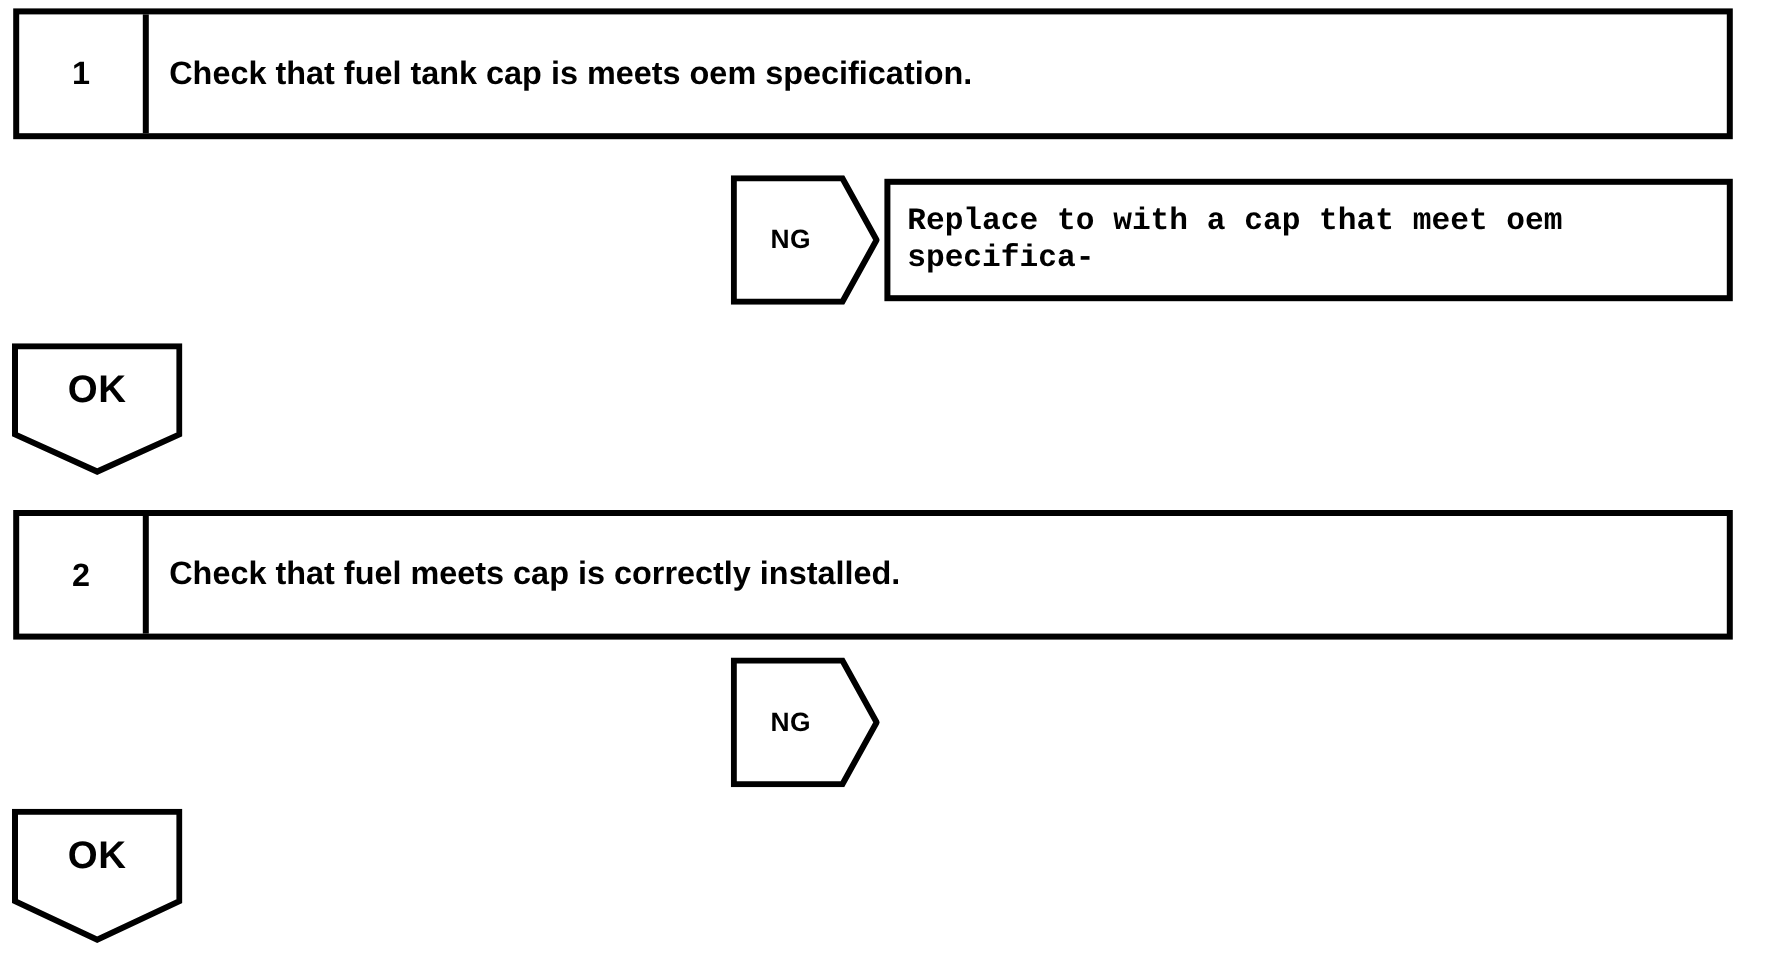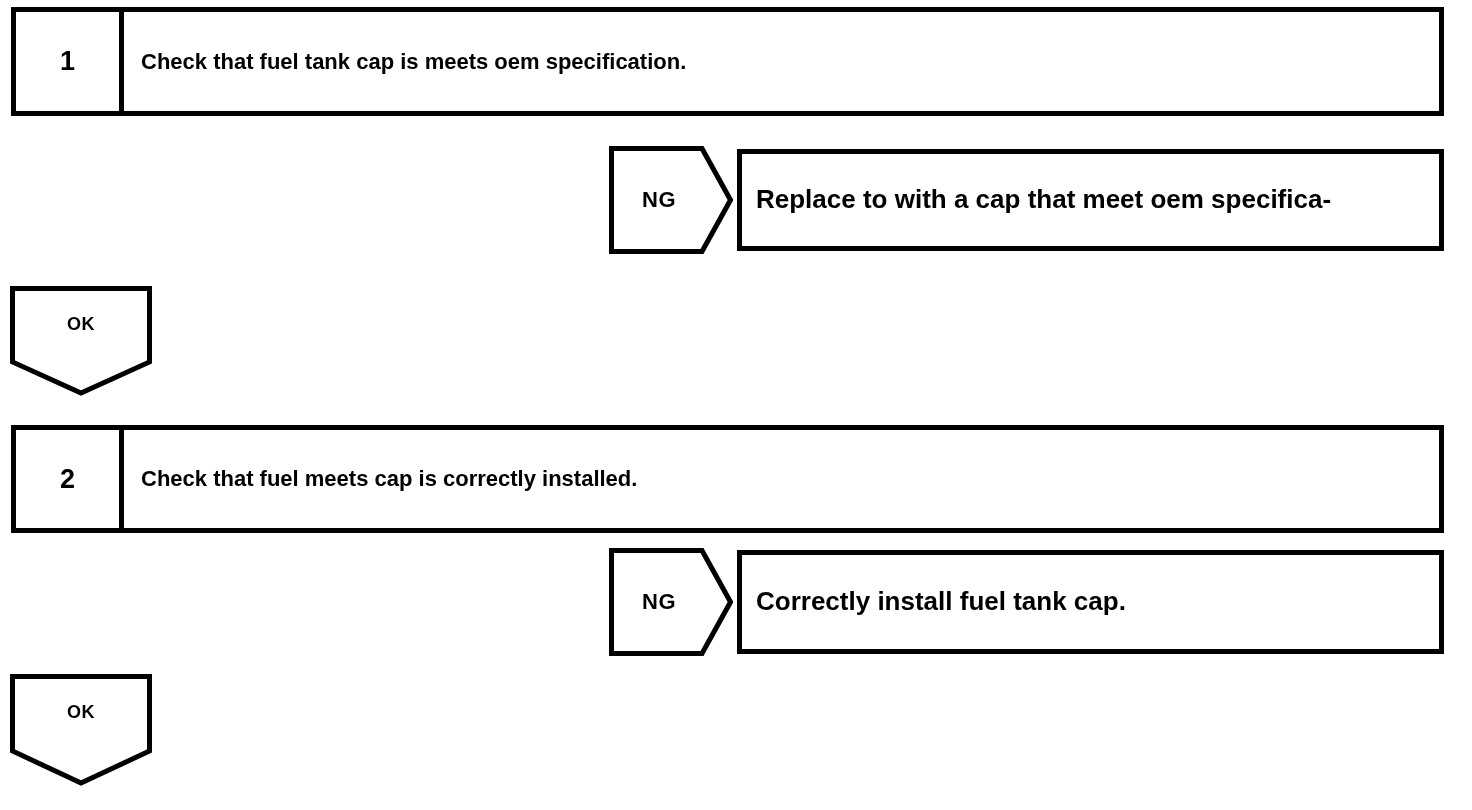--- a/index.html
+++ b/index.html
@@ -41,41 +41,42 @@
     font-weight: bold;
     letter-spacing: 0px;
   }
   .step-text {
     box-sizing: border-box;
     flex: 1 1 auto;
     display: flex;
     align-items: center;
     padding-left: 17px;
     padding-right: 12px;
-    font-size: 22px;
+    font-size: 27px;
     font-weight: bold;
     line-height: 1.18;
   }
 
   
   .action-box {
     position: absolute;
     box-sizing: border-box;
     border: 5px solid #000000;
     background: #ffffff;
     display: flex;
     align-items: center;
     font-size: 26px;
     font-weight: bold;
     line-height: 1.2;
     padding-left: 14px;
     padding-right: 10px;
   }
   .action-box .wrap-line {
     display: block;
+    font-family: Liberation Mono, monospace;
   }
 
   
   .ng-shape {
     position: absolute;
   }
   .ng-shape svg {
     display: block;
   }
   .ng-label {
@@ -101,21 +102,21 @@
     display: block;
   }
   .ok-label {
     position: absolute;
     left: 0;
     top: 0;
     width: 100%;
     display: flex;
     align-items: center;
     justify-content: center;
-    font-size: 18px;
+    font-size: 32px;
     font-weight: bold;
     letter-spacing: 0.5px;
     pointer-events: none;
   }
 </style>
 </head>
 <body>
 
 <div id="flow-root">
 
@@ -149,25 +150,20 @@
     <div class="step-text">Check that fuel meets cap is correctly installed.</div>
   </div>
 
   <div class="ng-shape" style="left:609px; top:548px; width:124px; height:108px;">
     <svg width="124" height="108" viewBox="0 0 124 108" aria-hidden="true">
       <polygon points="2.5,2.5 93,2.5 121.5,54 93,105.5 2.5,105.5" fill="#ffffff" stroke="#000000" stroke-width="5" stroke-linejoin="miter"></polygon>
     </svg>
     <div class="ng-label" style="height:108px;">NG</div>
   </div>
 
-  <div class="action-box" style="left:737px; top:550px; width:707px; height:104px;">
-    <div>
-      <span class="wrap-line">Correctly install fuel tank cap.</span>
-    </div>
-  </div>
 
   <div class="ok-shape" style="left:10px; top:674px; width:142px; height:112px;">
     <svg width="142" height="112" viewBox="0 0 142 112" aria-hidden="true">
       <polygon points="2.5,2.5 139.5,2.5 139.5,77 71,109 2.5,77" fill="#ffffff" stroke="#000000" stroke-width="5" stroke-linejoin="miter"></polygon>
     </svg>
     <div class="ok-label" style="height:77px;">OK</div>
   </div>
 
 </div>
 

